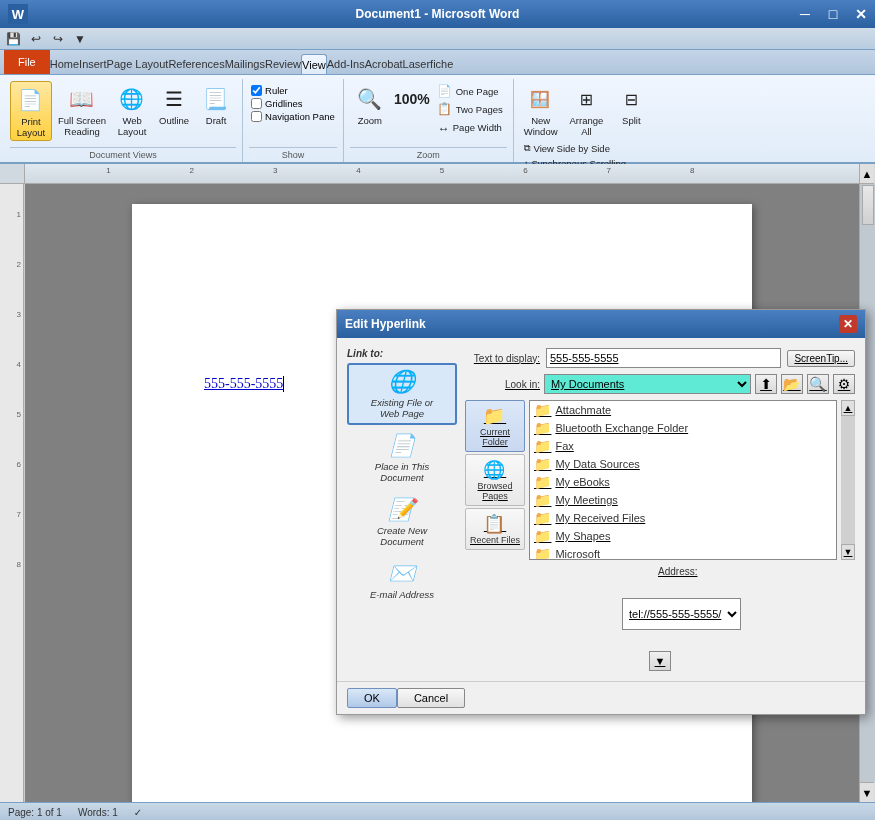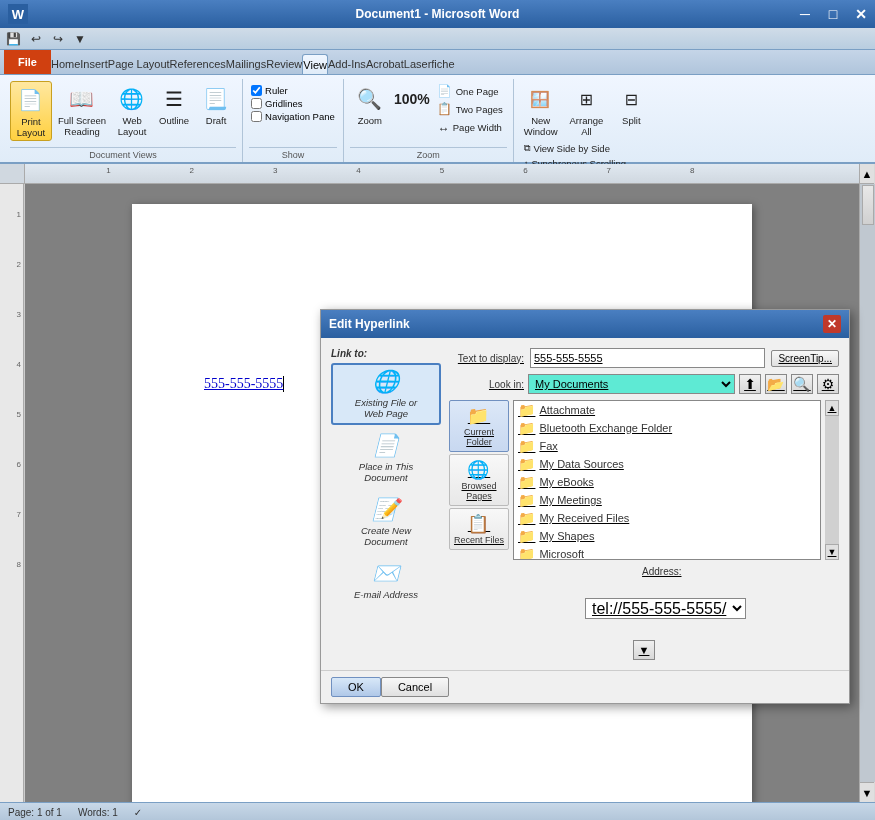--- a/index.html
+++ b/index.html
@@ -78,21 +78,21 @@
       background: linear-gradient(to bottom, #f0f6ff, #e0ecf8);
       border: 1px solid #7a9fc4;
       border-bottom: none;
       color: #000;
     }
     .ribbon-tab.file {
       background: #d04010;
       color: white;
       border-radius: 0;
       padding: 3px 14px;
-      font-weight: bold;
+      font-weight: normal;
       height: 24px;
     }
 
     .ribbon-content {
       display: flex;
       height: 88px;
       padding: 4px 4px 0;
       background: linear-gradient(to bottom, #f0f6ff, #e0ecf8);
       border-top: 1px solid #7a9fc4;
     }
@@ -249,21 +249,21 @@
 
     
     .dialog-overlay {
       position: absolute;
       top: 0; left: 0; right: 0; bottom: 0;
       pointer-events: none;
     }
     .dialog {
       position: absolute;
       top: 145px;
-      left: 320px;
+      left: 336px;
       width: 530px;
       background: #f0f0f0;
       border: 1px solid #999;
       box-shadow: 3px 3px 10px rgba(0,0,0,0.4);
       pointer-events: all;
       font-size: 11px;
     }
     .dialog-titlebar {
       background: linear-gradient(to bottom, #4a7fc1, #2a5fa0);
       color: white;
@@ -422,22 +422,22 @@
       align-items: center;
       gap: 21px;
       margin-top: 6px;
       flex-direction: column;
     }
     .address-select {
       flex: 1;
       height: 20px;
       border: 1px solid #888;
       background: white;
-      font-size: 16px;
-      padding: 0 2px;
+      font-size: 11px;
+      padding: 8px 2px;
       margin-left: 43px;
     }
     .address-btn {
       width: 22px; height: 20px;
       background: linear-gradient(to bottom, #f0f0f0, #d8d8d8);
       border: 1px solid #888;
       display: flex; align-items: center; justify-content: center;
       cursor: pointer; font-size: 11px;
     }
 

